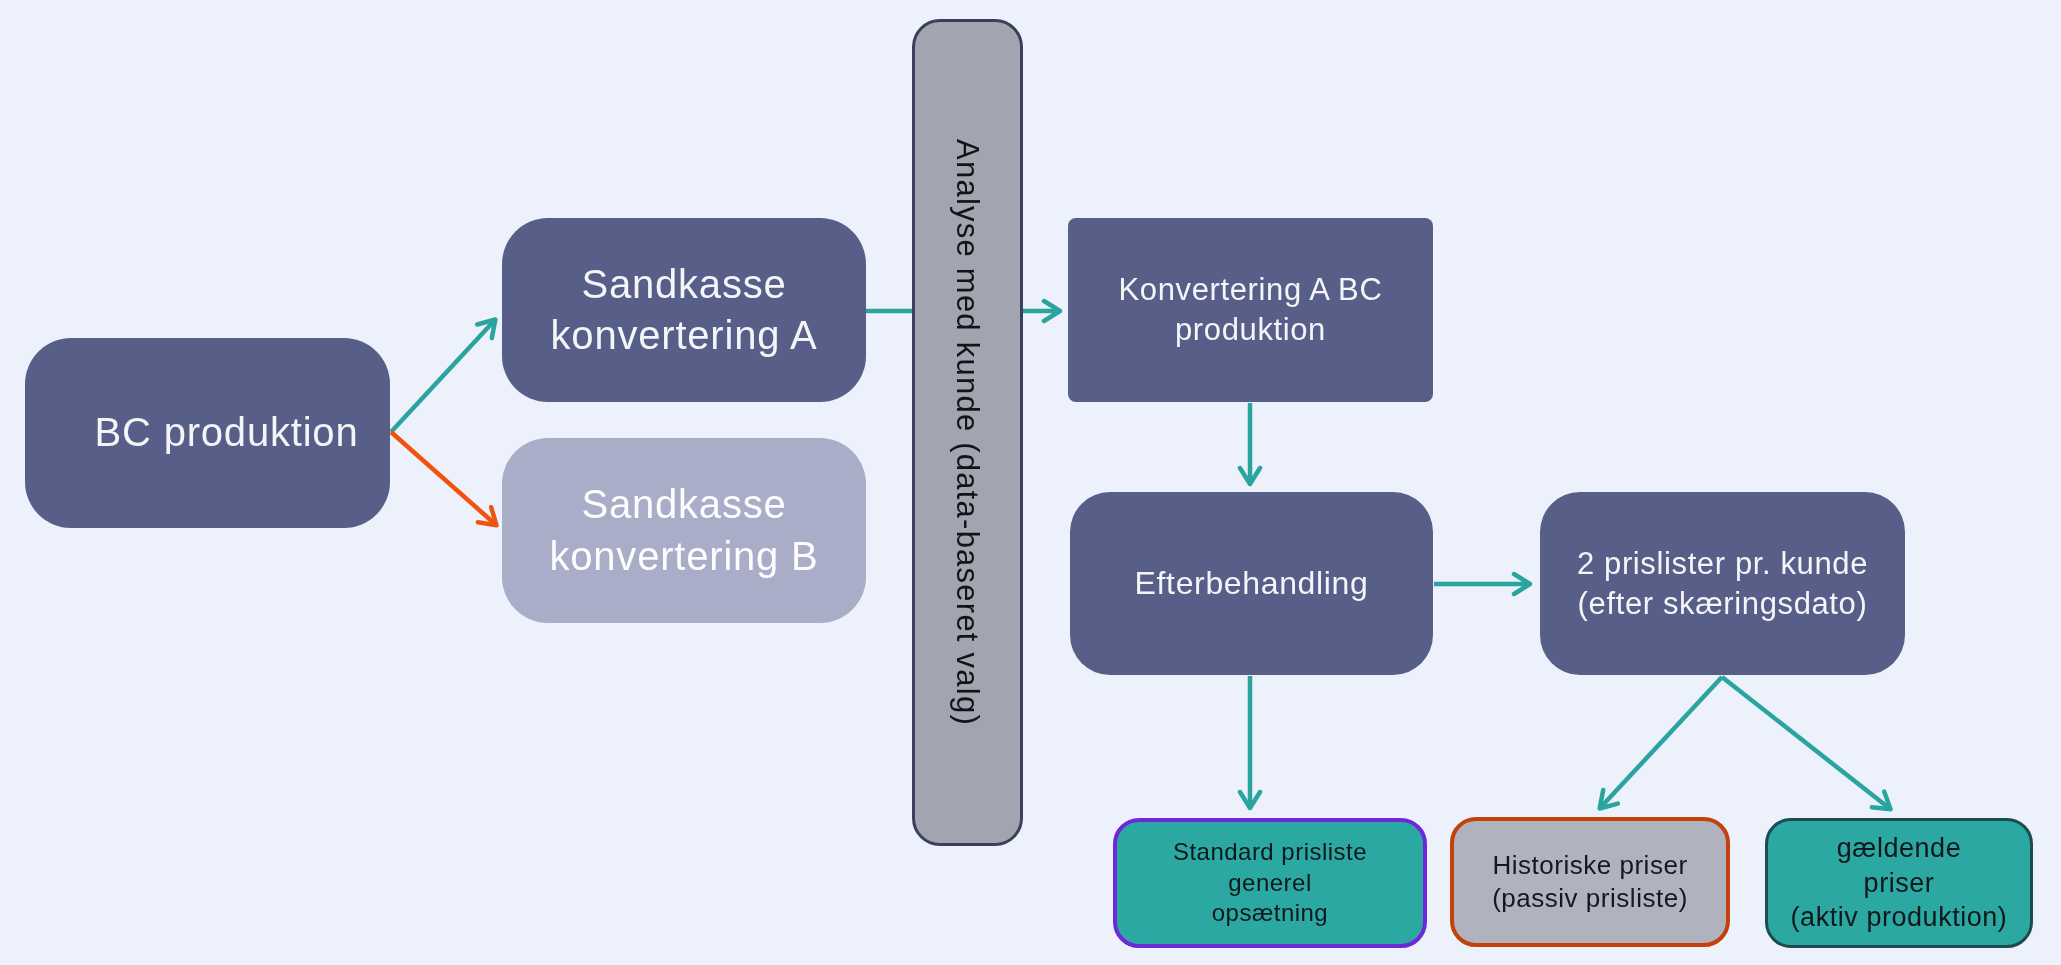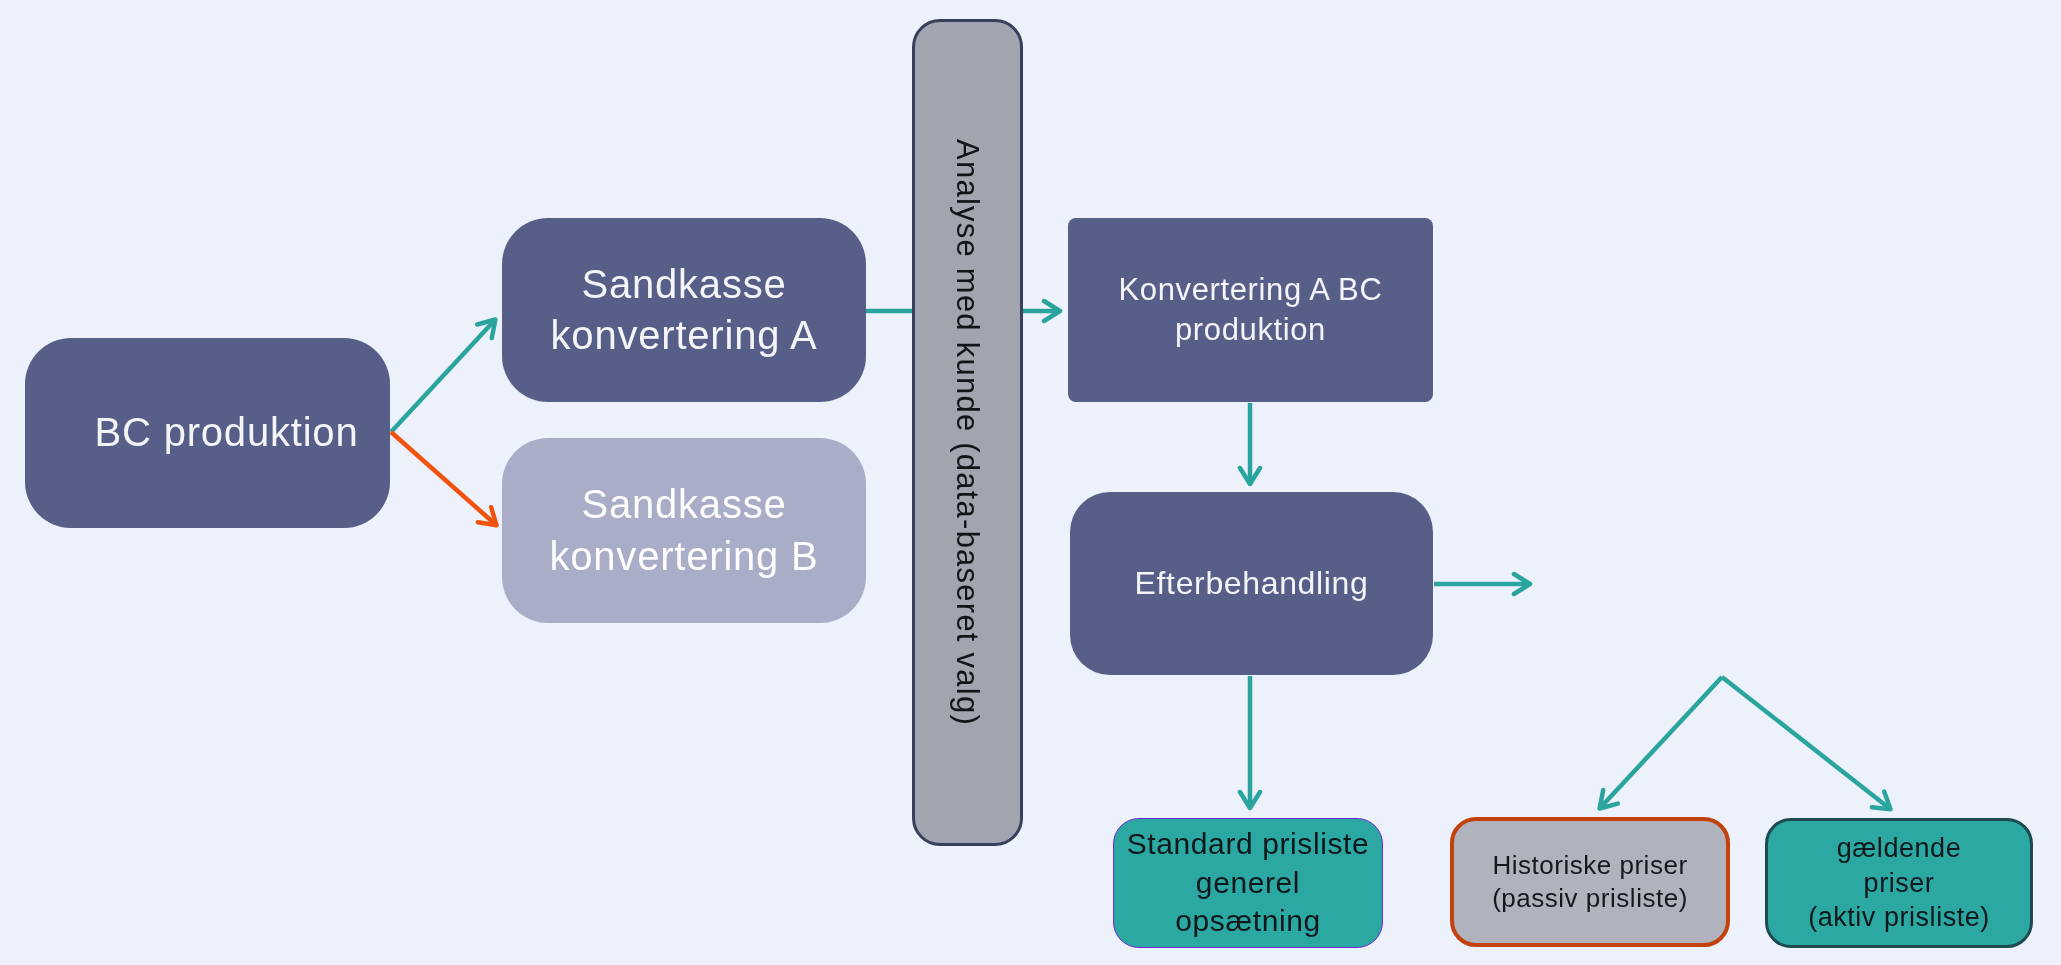--- a/index.html
+++ b/index.html
@@ -47,21 +47,21 @@
     left: 912px; top: 19px; width: 111px; height: 827px;
     background:#A2A5B0; border: 3px solid #39405C; border-radius: 28px;
     color:#111418; font-size: 31px;
   }
   #n-bar .node-label {
     writing-mode: vertical-rl;
     white-space: nowrap;
     letter-spacing: 0.04em;
   }
   
-  #n-std { left: 1113px; top: 818px; width: 270px; height: 130px; background:#2CA8A3; border: 1px solid #6d28d9; border-radius: 26px; color:#10181C; font-size: 30px; }
+  #n-std { left: 1113px; top: 818px; width: 314px; height: 130px; background:#2CA8A3; border: 4px solid #6d28d9; border-radius: 26px; color:#10181C; font-size: 24px; }
   #n-his { left: 1450px; top: 817px; width: 280px; height: 130px; background:#B0B2BE; border: 4px solid #c2410c; border-radius: 26px; color:#15181F; font-size: 26px; }
   #n-gae { left: 1765px; top: 818px; width: 268px; height: 130px; background:#2CA8A3; border: 3px solid #1E4B50; border-radius: 26px; color:#10181C; font-size: 27px; }
 </style>
 </head>
 <body>
 
 <div id="canvas">
 
   <svg class="edges" width="2061" height="965" viewBox="0 0 2061 965">
     <defs>
@@ -103,31 +103,35 @@
 
   <div class="node" id="n-kon">
     <span class="node-label">Konvertering A BC
 produktion</span>
   </div>
 
   <div class="node" id="n-eft">
     <span class="node-label">Efterbehandling</span>
   </div>
 
+  <div class="node" id="n-pri">
+    <span class="node-label">2 prislister pr. kunde
+(efter skæringsdato)</span>
+  </div>
 
   <div class="node" id="n-std">
     <span class="node-label">Standard prisliste
 generel
 opsætning</span>
   </div>
 
   <div class="node" id="n-his">
     <span class="node-label">Historiske priser
 (passiv prisliste)</span>
   </div>
 
   <div class="node" id="n-gae">
     <span class="node-label">gældende
 priser
-(aktiv prisliste)</span>
+(aktiv produktion)</span>
   </div>
 
 </div>
 
 </body></html>

